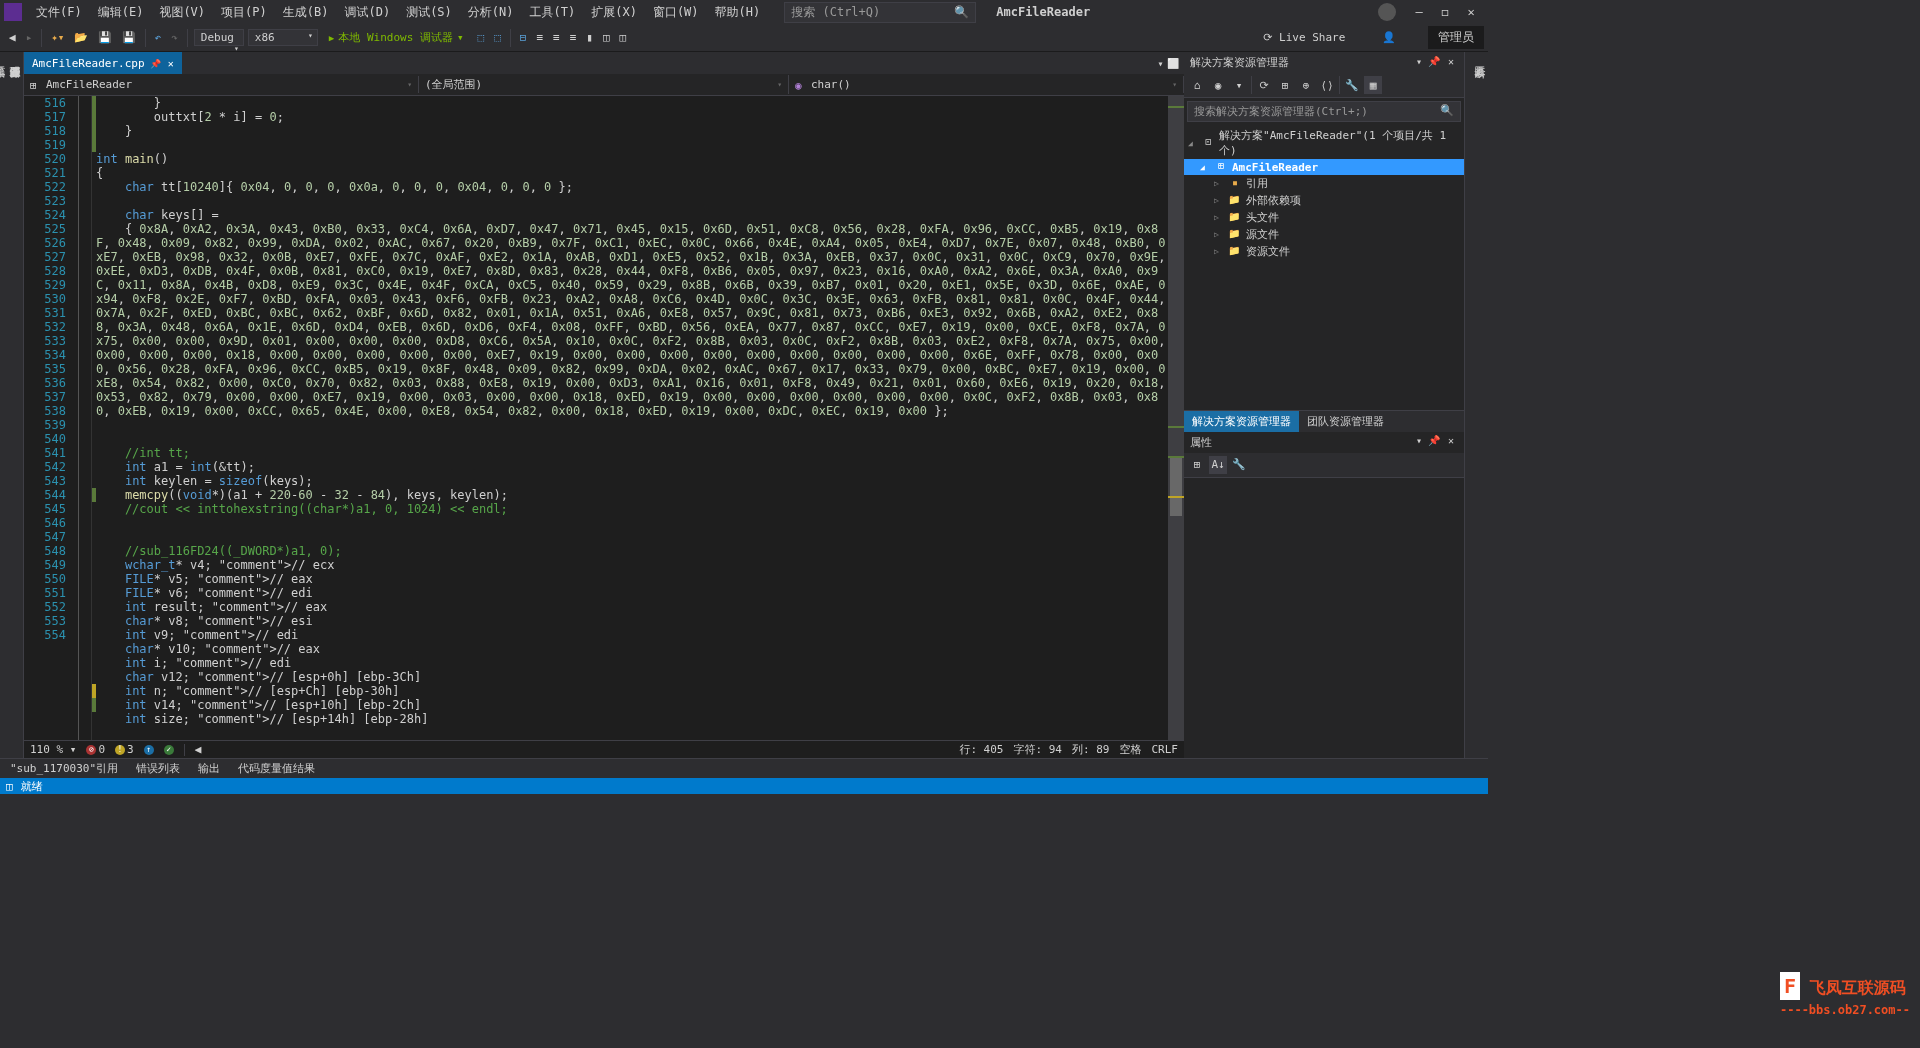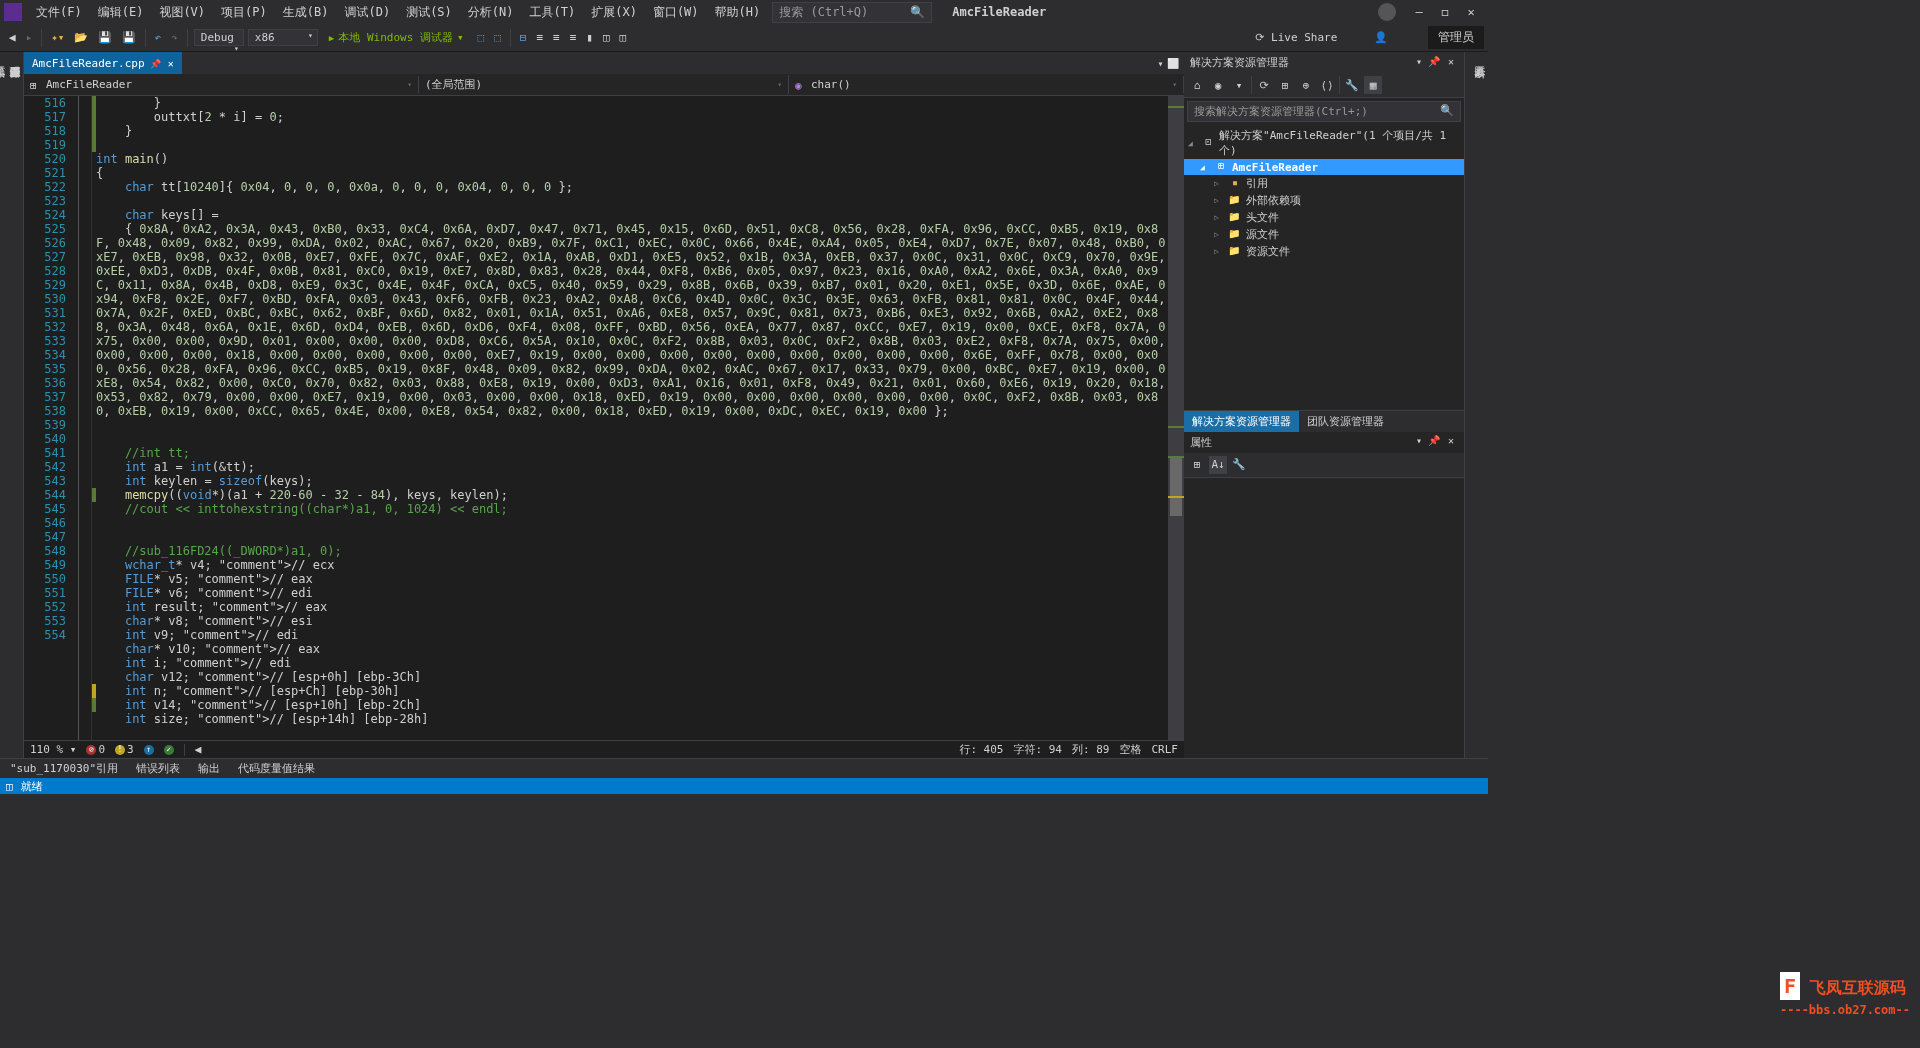--- a/index.html
+++ b/index.html
@@ -1,34 +1,34 @@
 <!DOCTYPE html>
 <html><head>
 <meta charset="utf-8">
 <style>
 * { margin: 0; padding: 0; box-sizing: border-box; }
 body { font-family: "Microsoft YaHei", Consolas, monospace; font-size: 12px; background: #2d2d30; color: #d0d0d0; overflow: hidden; width: 1488px; height: 812px; }
 .titlebar { height: 24px; background: #2d2d30; display: flex; align-items: center; padding: 0 4px; }
 .titlebar .logo { width: 18px; height: 18px; background: #5c2d91; margin-right: 6px; }
 .titlebar .menu-item { padding: 2px 8px; color: #d0d0d0; cursor: pointer; }
-.titlebar .search-box { margin-left: 4px; background: #333337; border: 1px solid #3f3f46; padding: 1px 6px; width: 160px; color: #999; display: flex; align-items: center; justify-content: space-between; }
+.titlebar .search-box { margin-left: 16px; background: #333337; border: 1px solid #3f3f46; padding: 1px 6px; width: 192px; color: #999; display: flex; align-items: center; justify-content: space-between; }
 .titlebar .app-name { margin-left: 20px; font-weight: bold; color: #d0d0d0; }
 .titlebar .spacer { flex: 1; }
 .titlebar .win-icon { width: 26px; height: 20px; display: flex; align-items: center; justify-content: center; color: #d0d0d0; cursor: pointer; }
 .titlebar .user-badge { width: 18px; height: 18px; border-radius: 50%; background: #555; margin-right: 10px; }
 
 .toolbar { height: 28px; background: #2d2d30; display: flex; align-items: center; padding: 0 4px; border-bottom: 1px solid #1b1b1c; }
 .toolbar .tb-btn { padding: 2px 4px; margin: 0 1px; color: #d0d0d0; cursor: pointer; font-size: 11px; }
 .toolbar .tb-sep { width: 1px; height: 18px; background: #3f3f46; margin: 0 4px; }
 .toolbar .tb-dropdown { background: #333337; border: 1px solid #3f3f46; padding: 1px 18px 1px 6px; color: #d0d0d0; margin: 0 2px; position: relative; font-size: 11px; }
 .toolbar .tb-dropdown::after { content: "▾"; position: absolute; right: 4px; font-size: 8px; }
 .toolbar .play-btn { color: #7fba00; display: flex; align-items: center; gap: 4px; padding: 2px 8px; }
 .toolbar .play-btn::before { content: "▶"; font-size: 9px; }
 .toolbar .right-group { margin-left: auto; display: flex; align-items: center; gap: 27px; }
-.toolbar .admin { background: #1b1b1c; padding: 3px 10px; margin-left: 8px; }
+.toolbar .admin { background: #1b1b1c; padding: 3px 10px; }
 
 .main { display: flex; height: calc(100% - 24px - 28px - 20px - 18px - 16px); }
 .left-strip { width: 24px; background: #2d2d30; border-right: 1px solid #3f3f46; writing-mode: vertical-rl; text-orientation: mixed; padding: 6px 2px; color: #d0d0d0; font-size: 11px; }
 .left-strip .strip-item { margin-bottom: 10px; cursor: pointer; }
 
 .center { flex: 1; display: flex; flex-direction: column; background: #1e1e1e; min-width: 0; }
 .tabs { height: 22px; background: #2d2d30; display: flex; align-items: stretch; }
 .tab { background: #0e639c; color: #fff; padding: 2px 8px; display: flex; align-items: center; gap: 6px; font-size: 11px; border-top: 1px solid #0e639c; }
 .tab .pin { font-size: 9px; }
 .tab .close { font-size: 10px; cursor: pointer; }

